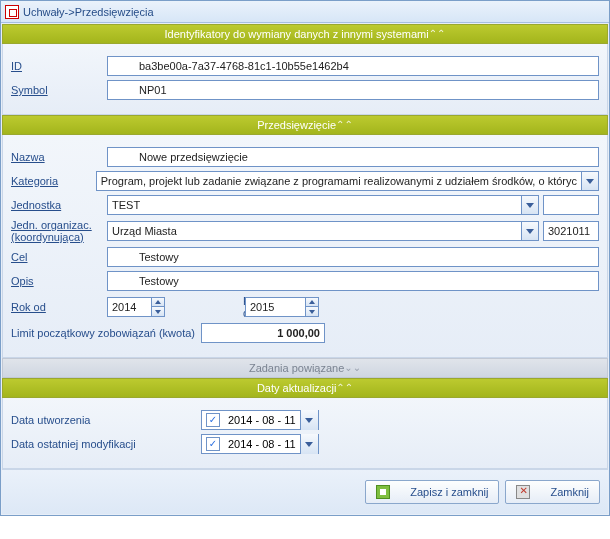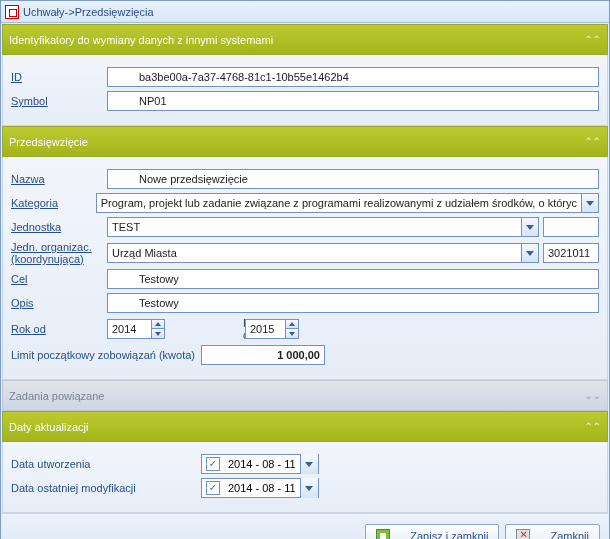--- a/index.html
+++ b/index.html
@@ -7,23 +7,23 @@
   .window { width: 610px; border: 1px solid #7a9ec8; background: #fff; }
   .titlebar {
     height: 22px; line-height: 22px; padding-left: 4px;
     background: linear-gradient(to bottom, #eaf2fb 0%, #d7e6f7 100%);
     border-bottom: 1px solid #a6bfe0; color: #264d88; display: flex; align-items: center;
   }
   .titlebar .appicon { width: 14px; height: 14px; margin-right: 4px; background: #fff; border: 1px solid #c00; position: relative; }
   .titlebar .appicon::after { content:""; position:absolute; left:3px; top:3px; width:6px; height:6px; border:1px solid #c00; }
   .content { padding: 1px; background: linear-gradient(to bottom, #e7eef8, #e7eef8); }
   .section-h {
-    height: 31px; line-height: 20px; padding: 0 6px;
+    height: 20px; line-height: 20px; padding: 0 6px;
     background: linear-gradient(to bottom, #bcca2f 0%, #a3b51c 100%);
-    color: #fff; display: flex; justify-content: space-between; align-items: center;
+    color: #fff; display: flex; justify-content: center; align-items: center;
     border: 1px solid #9aa82f;
   }
   .section-h.disabled { background: linear-gradient(to bottom, #e0e4ea, #cfd6e1); color:#7a8391; border-color:#c1c8d4; }
   .section-h .chev { font-size: 10px; color: rgba(255,255,255,.85); }
   .section-h.disabled .chev { color:#9aa2b0; }
   .section-body {
     padding: 8px 8px 10px 8px;
     background: linear-gradient(to bottom, #f2f6fb, #e6edf7);
     border-left: 1px solid #c9d6e8; border-right: 1px solid #c9d6e8; border-bottom: 1px solid #c9d6e8;
   }
@@ -148,21 +148,21 @@
                 <div class="tri-u"></div>
               </div>
             <div class="spin-btn">
                 <div class="tri-dn"></div>
               </div>
           </div>
         </div>
         <div style="width:30px;"></div>
         <div style="width:50px; color:#274e8c;padding-left:48px;">Rok do</div>
         <div style="display:flex;">
-          <div class="input" style="width:40px; border-right:none;">2015</div>
+          <div class="input" style="width:60px; border-right:none;">2015</div>
           <div class="spin">
             <div class="spin-btn">
                 <div class="tri-u"></div>
               </div>
             <div class="spin-btn">
                 <div class="tri-dn"></div>
               </div>
           </div>
         </div>
       </div>

